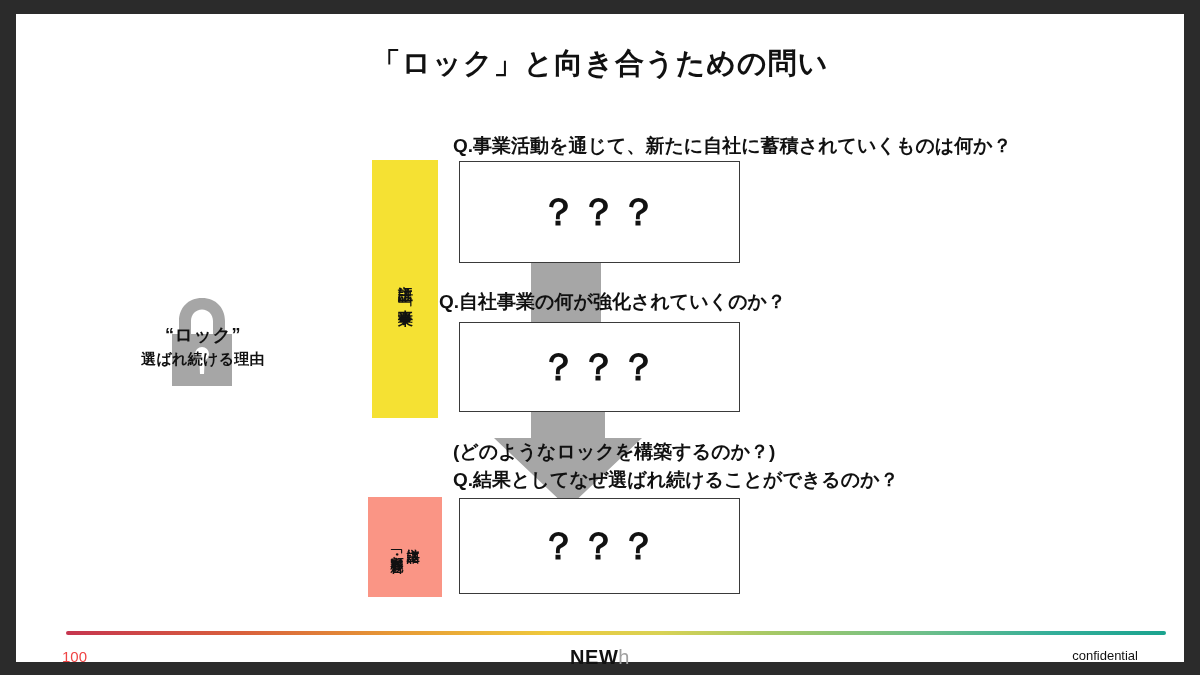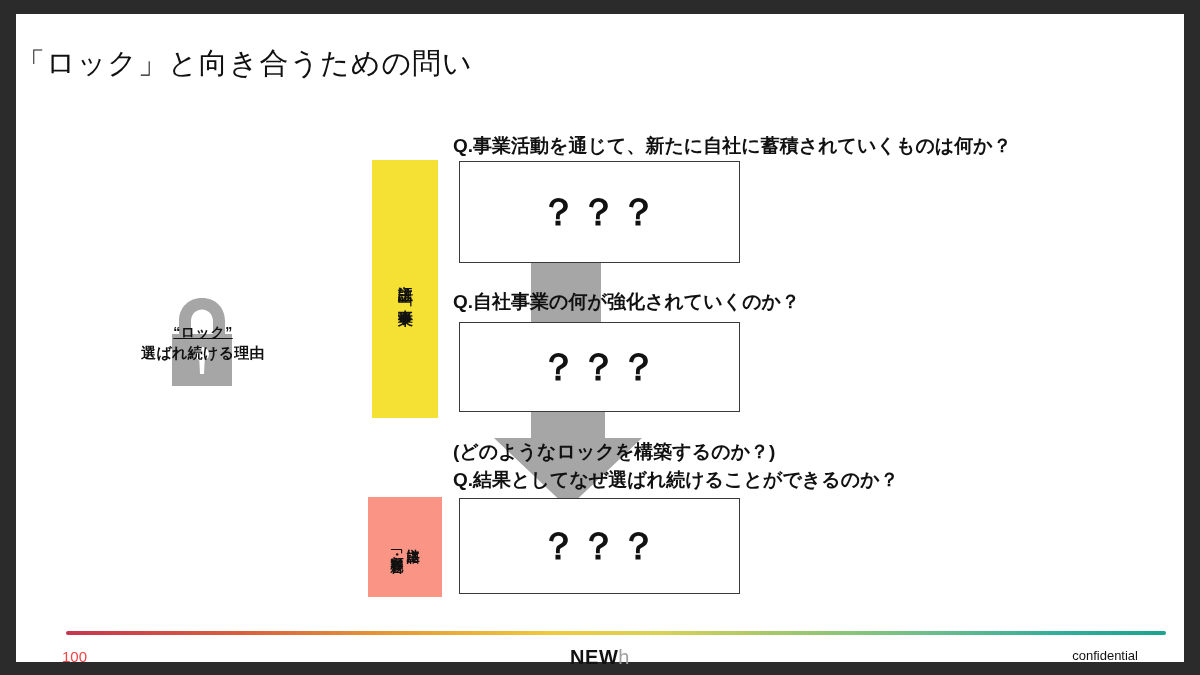--- a/index.html
+++ b/index.html
@@ -26,22 +26,23 @@
     height: 648px;
     background: #ffffff;
   }
 
   
   .title {
     position: absolute;
     left: 0;
     top: 30px;
     width: 100%;
+    text-align: center;
     font-size: 29px;
-    font-weight: normal;
+    font-weight: bold;
     letter-spacing: 1px;
     color: #111111;
     white-space: nowrap;
   }
 
   
   .lock-wrap {
     position: absolute;
     left: 98px;
     top: 282px;
@@ -59,24 +60,23 @@
     position: absolute;
     left: 0;
     top: 26px;
     width: 178px;
     text-align: center;
     line-height: 1.45;
     color: #111111;
   }
   .lock-text .l1 {
     display: block;
-    font-size: 14px;
+    font-size: 18px;
     font-weight: bold;
     letter-spacing: 0.5px;
-    text-decoration: underline;
   }
   .lock-text .l2 {
     display: block;
     font-size: 15px;
     font-weight: bold;
     letter-spacing: 0.3px;
   }
 
   
   .vlabel {
@@ -248,21 +248,21 @@
       </svg>
     </div>
 
     <div class="qtext" style="left:437px; top:118px;">
       <div>Q.事業活動を通じて、新たに自社に蓄積されていくものは何か？</div>
     </div>
     <div class="qbox" style="left:443px; top:147px; width:281px; height:102px;">
       <span class="qmarks">？？？</span>
     </div>
 
-    <div class="qtext" style="left:437px; top:274px;">
+    <div class="qtext" style="left:423px; top:274px;">
       <div>Q.自社事業の何が強化されていくのか？</div>
     </div>
     <div class="qbox" style="left:443px; top:308px; width:281px; height:90px;">
       <span class="qmarks">？？？</span>
     </div>
 
     <div class="qtext" style="left:437px; top:424px;">
       <div>(どのようなロックを構築するのか？)</div>
       <div>Q.結果としてなぜ選ばれ続けることができるのか？</div>
     </div>

